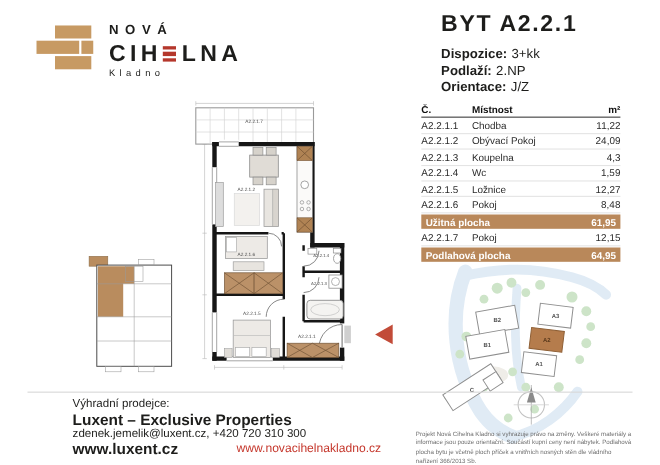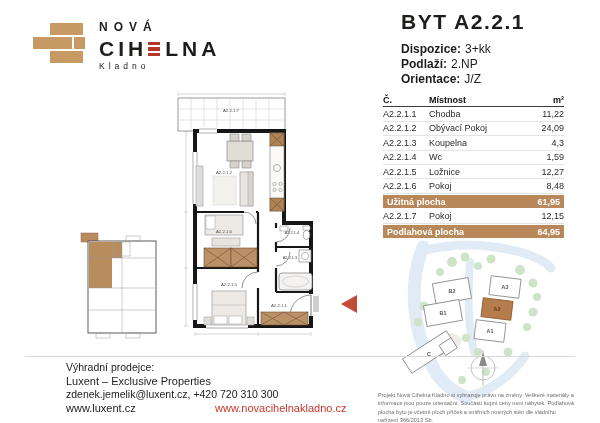--- a/index.html
+++ b/index.html
@@ -33,21 +33,21 @@
          background:#b9885a;color:#fff;font-weight:bold;padding:0 4px;margin:1px 0;}
   .t-sum .t-area{text-align:right;}
 
   
   .plan-svg{position:absolute;left:60px;top:85px;}
   .site-svg{position:absolute;left:388px;top:236px;}
 
   
   .divider{position:absolute;left:25px;top:356px;width:550px;height:1px;background:#d8d8d8;}
   .footer{position:absolute;left:26px;top:361px;font-size:10.5px;line-height:13.6px;margin-left:40px;}
-  .footer .b{font-weight:normal;font-size:11px;}
+  .footer .b{font-weight:bold;font-size:14px;}
   .site-url{position:absolute;left:215px;top:402px;font-size:11px;font-weight:normal;color:#c5372c;}
   .disclaimer{position:absolute;left:378px;top:391px;width:197px;font-size:5.6px;
               line-height:1.5;color:#6e6e6e;}
 </style>
 </head>
 <body>
 
 <div class="page">
 
   <div class="logo">

